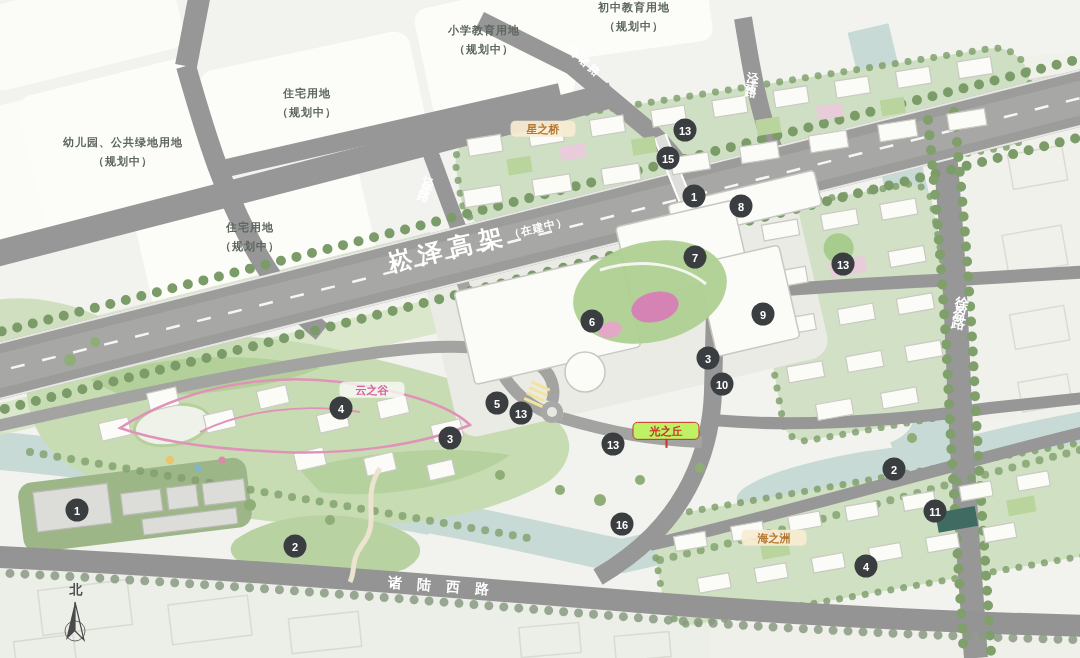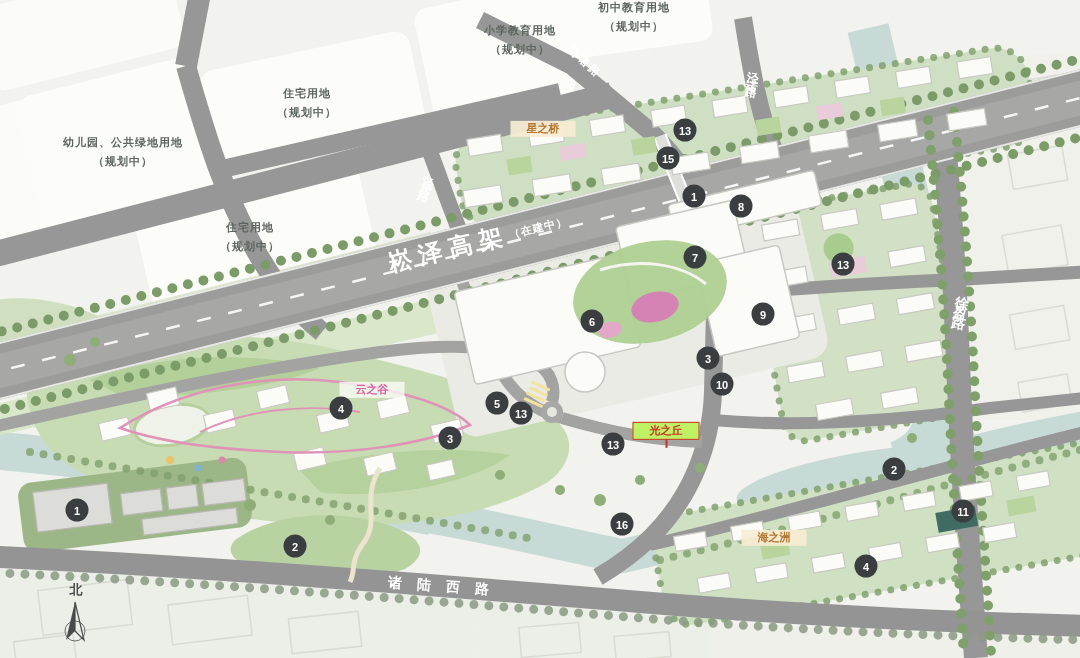--- a/index.html
+++ b/index.html
@@ -9,21 +9,21 @@
   .overlay{position:absolute;left:0;top:0;width:1080px;height:658px;}
   .overlay>div{position:absolute;white-space:nowrap;}
   .parcel-label{font-size:11px;font-weight:bold;color:#5c665e;text-align:center;
                 line-height:1.7;letter-spacing:1px;}
   .rl-highway{font-size:24px;font-weight:bold;color:#fff;letter-spacing:7px;}
   .rl-highway .suffix{font-size:11px;letter-spacing:1px;vertical-align:4px;}
   .rl-small{font-size:11px;font-weight:bold;color:#fff;letter-spacing:3px;}
   .rl-vert{writing-mode:vertical-rl;font-size:12px;font-weight:bold;color:#fff;letter-spacing:7px;}
   .rl-large{font-size:14px;letter-spacing:10px;}
   .rl-wide{font-size:14px;font-weight:bold;color:#fff;letter-spacing:15px;}
-  .pl{font-size:11px;font-weight:bold;padding:1px 16px;border-radius:0;line-height:1.3;font-family:Liberation Mono, monospace;}
+  .pl{font-size:11px;font-weight:bold;padding:1px 16px;border-radius:5px;line-height:1.3;}
   .pl-amber{color:var(--label-amber,#b5762f);background:rgba(247,236,210,0.92);}
   .pl-pink{color:var(--label-pink,#d6619f);background:rgba(255,255,255,0.72);}
   .pl-red{color:var(--label-red,#cd2f2a);background:#bef264;border:1px solid var(--label-red,#cd2f2a);}
   .pl-red .pin{position:absolute;left:50%;top:100%;width:2px;height:9px;
                background:var(--label-red,#cd2f2a);transform:translateX(-50%);}
   .marker{width:23px;height:23px;border-radius:50%;background:var(--marker-bg,#3a3e41);
           color:var(--marker-text,#fff);font-size:11px;font-weight:bold;
           display:flex;align-items:center;justify-content:center;}
   .compass-n{font-size:13px;font-weight:bold;color:#4c4c4c;}
 </style>
@@ -277,21 +277,21 @@
         <div>（规划中）</div>
       </div>
       <div class="parcel-label" style="left: 307px; top: 103px; transform: translate(-50%, -50%);">
         <div>住宅用地</div>
         <div>（规划中）</div>
       </div>
       <div class="parcel-label" style="left: 250px; top: 237px; transform: translate(-50%, -50%);">
         <div>住宅用地</div>
         <div>（规划中）</div>
       </div>
-      <div class="parcel-label" style="left: 520px; top: 40px; transform: translate(-50%, -50%); text-align: center;">
+      <div class="parcel-label" style="left: 484px; top: 40px; transform: translate(-50%, -50%); text-align: center;">
         <div>小学教育用地</div>
         <div>（规划中）</div>
       </div>
       <div class="parcel-label" style="left: 634px; top: 17px; transform: translate(-50%, -50%);">
         <div>初中教育用地</div>
         <div>（规划中）</div>
       </div>
       <div class="rl-highway" style="left: 478px; top: 242px; transform: translate(-50%, -50%) rotate(-13.5deg);"><span>崧泽高架</span><span class="suffix">（在建中）</span></div>
       <div class="rl-small" style="left: 585px; top: 62px; transform: translate(-50%, -50%) rotate(42deg);"><span>同诸路</span></div>
       <div class="rl-vert" style="left: 753px; top: 73px; transform: translate(-50%, -50%) rotate(8deg);"><span>泾诺路</span></div>
@@ -307,21 +307,21 @@
       <div class="marker" style="left: 450px; top: 438px; transform: translate(-50%, -50%);">3</div>
       <div class="marker" style="left: 708px; top: 358px; transform: translate(-50%, -50%);">3</div>
       <div class="marker" style="left: 341px; top: 408px; transform: translate(-50%, -50%);">4</div>
       <div class="marker" style="left: 866px; top: 566px; transform: translate(-50%, -50%);">4</div>
       <div class="marker" style="left: 497px; top: 403px; transform: translate(-50%, -50%);">5</div>
       <div class="marker" style="left: 592px; top: 321px; transform: translate(-50%, -50%);">6</div>
       <div class="marker" style="left: 695px; top: 257px; transform: translate(-50%, -50%);">7</div>
       <div class="marker" style="left: 741px; top: 206px; transform: translate(-50%, -50%);">8</div>
       <div class="marker" style="left: 763px; top: 314px; transform: translate(-50%, -50%);">9</div>
       <div class="marker" style="left: 722px; top: 384px; transform: translate(-50%, -50%);">10</div>
-      <div class="marker" style="left: 963px; top: 511px; transform: translate(-50%, -50%);">11</div>
+      <div class="marker" style="left: 935px; top: 511px; transform: translate(-50%, -50%);">11</div>
       <div class="marker" style="left: 894px; top: 469px; transform: translate(-50%, -50%);">2</div>
       <div class="marker" style="left: 685px; top: 130px; transform: translate(-50%, -50%);">13</div>
       <div class="marker" style="left: 843px; top: 264px; transform: translate(-50%, -50%);">13</div>
       <div class="marker" style="left: 521px; top: 413px; transform: translate(-50%, -50%);">13</div>
       <div class="marker" style="left: 613px; top: 444px; transform: translate(-50%, -50%);">13</div>
       <div class="marker" style="left: 694px; top: 196px; transform: translate(-50%, -50%);">1</div>
       <div class="marker" style="left: 668px; top: 158px; transform: translate(-50%, -50%);">15</div>
       <div class="marker" style="left: 622px; top: 524px; transform: translate(-50%, -50%);">16</div>
       <div class="compass-n" style="left: 76px; top: 590px; transform: translate(-50%, -50%);">北</div>
     </div>

